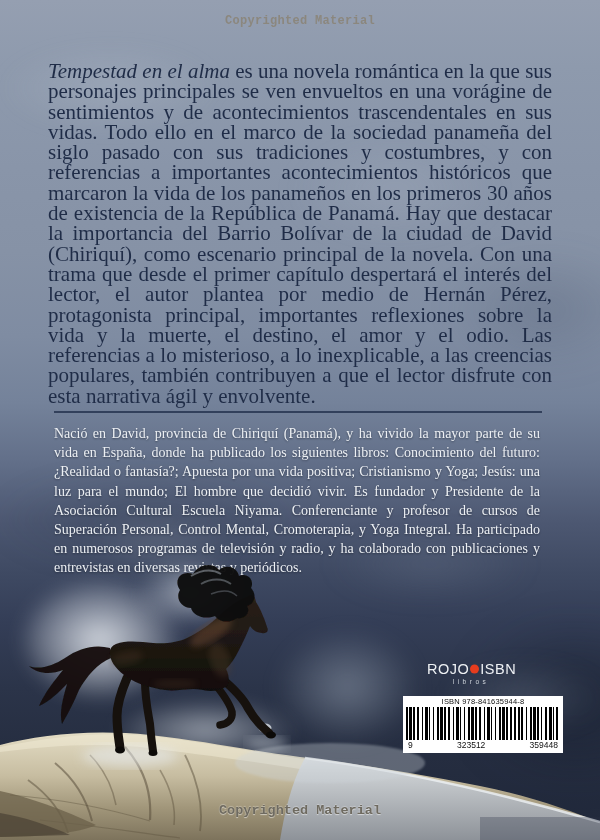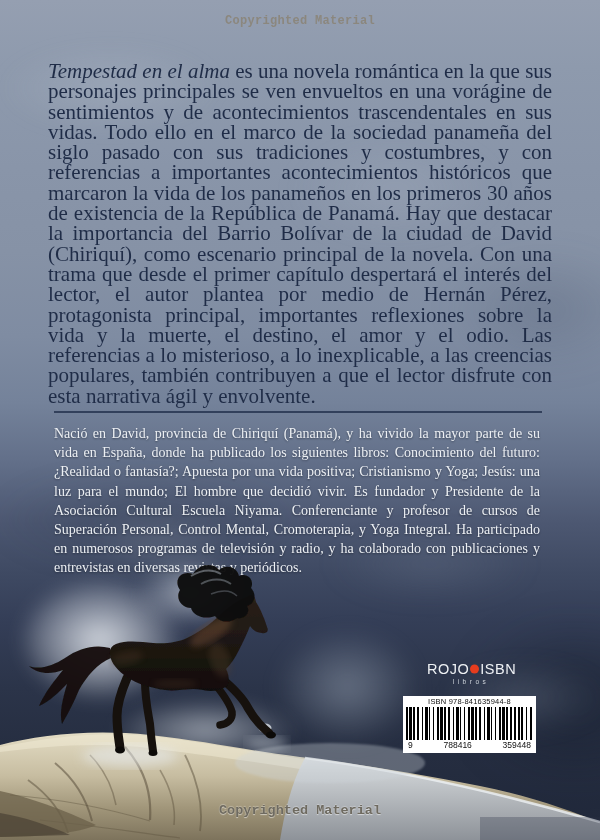--- a/index.html
+++ b/index.html
@@ -49,21 +49,21 @@
   .rocks-svg{position:absolute;left:0;top:725px;}
 
   .publisher{position:absolute;left:427px;top:662px;width:88px;text-align:center;}
   .publisher .row{font-family:"Liberation Sans",sans-serif;font-size:14.5px;
     color:#eef1f4;letter-spacing:.5px;line-height:15px;white-space:nowrap;}
   .publisher .dot{display:inline-block;width:9px;height:9px;border-radius:50%;
     background:#e63c1e;margin:0 1px;transform:translateY(-.5px);}
   .publisher .sub{font-family:"Liberation Sans",sans-serif;font-size:6.5px;
     letter-spacing:3.5px;color:#cfd5dc;margin-top:1px;}
 
-  .barcode{position:absolute;left:403px;top:696px;width:133px;background:#fff;
+  .barcode{position:absolute;left:403px;top:696px;width:160px;background:#fff;
     padding:2px 3px 3px 3px;box-sizing:border-box;
     font-family:"Liberation Sans",sans-serif;color:#111;}
   .barcode .isbn{font-size:7.5px;text-align:center;letter-spacing:.2px;line-height:8px;}
   .barcode .bars{height:33px;margin-top:1px;
     background:repeating-linear-gradient(90deg,
       #000 0 1.5px,#fff 1.5px 3px,#000 3px 6px,#fff 6px 7px,
       #000 7px 8.5px,#fff 8.5px 11px,#000 11px 12.5px,#fff 12.5px 15.5px);}
   .barcode .digits{display:flex;justify-content:space-between;font-size:8.5px;
     line-height:9px;margin-top:1px;padding:0 2px;}
 </style>
@@ -174,19 +174,19 @@
   <div class="publisher">
     <div class="row"><span>ROJO</span><span class="dot"></span><span>ISBN</span></div>
     <div class="sub">libros</div>
   </div>
 
   <div class="barcode">
     <div class="isbn">ISBN 978-841635944-8</div>
     <div class="bars"></div>
     <div class="digits">
       <span>9</span>
-      <span>788416</span>
+      <span>323512</span>
       <span>359448</span>
     </div>
   </div>
 
   <div class="copyright bottom">Copyrighted Material</div>
 </div>
 
 </body></html>

